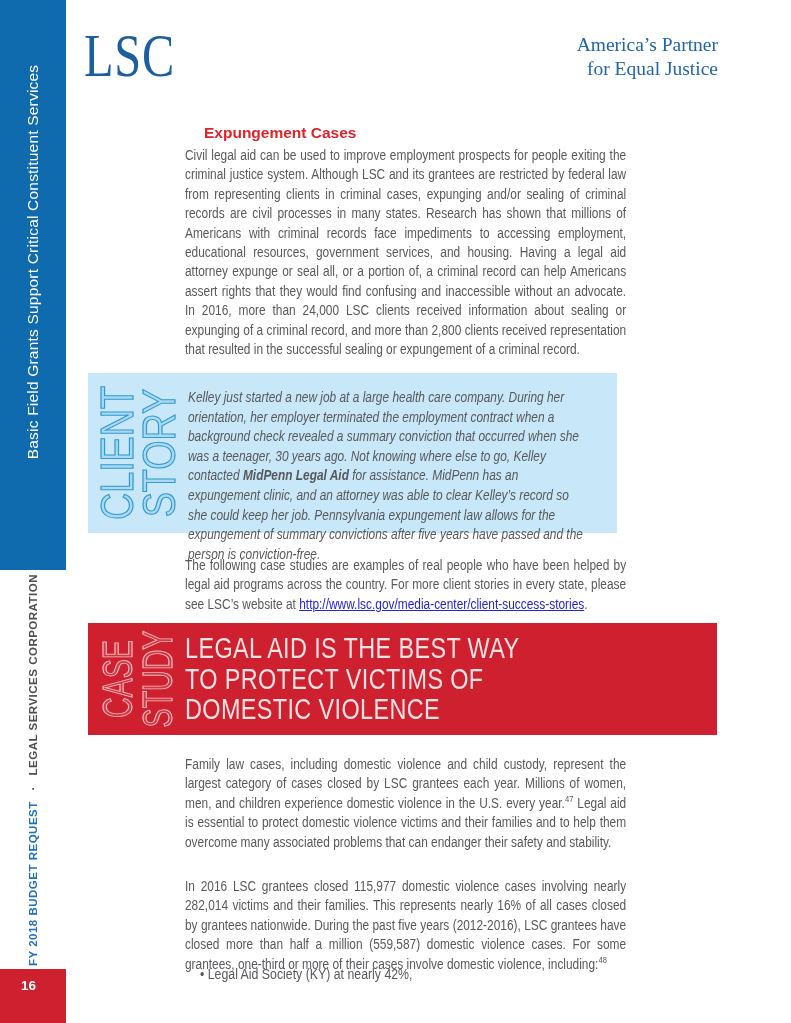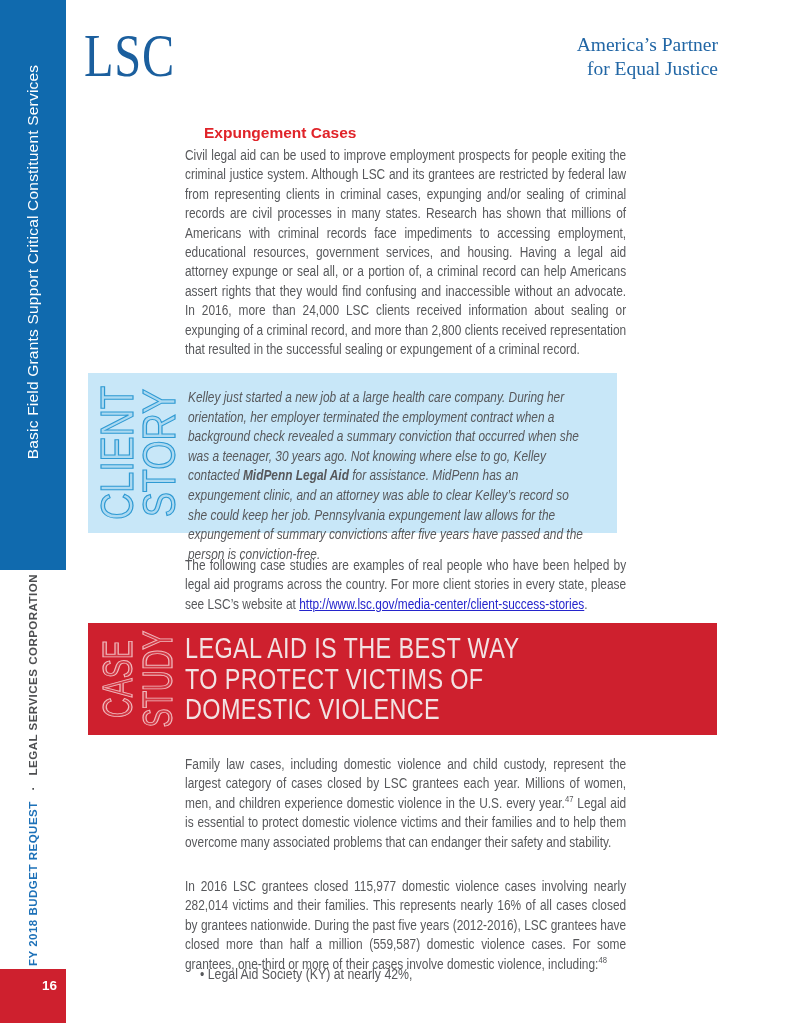--- a/index.html
+++ b/index.html
@@ -20,21 +20,21 @@
   .rail-footer-inner {
     position:absolute; left:50%; top:50%;
     transform:translate(-50%,-50%) rotate(-90deg);
     white-space:nowrap; font-size:11.5px; font-weight:bold; letter-spacing:.5px;
   }
   .rail-footer-inner .fy { color:#1d71b8; }
   .rail-footer-inner .sep { color:#4d4e50; margin:0 7px; }
   .rail-footer-inner .corp { color:#4d4e50; }
   .page-num-block {
     position:absolute; left:0; top:969px; width:66px; height:54px; background:#ce202e;
-    text-align:right; padding:7px 9px 0 0;
+    text-align:center; padding:7px 9px 0 0;
   }
   .page-num-block span { color:#ffffff; font-size:13.5px; font-weight:bold; }
 
   
   .logo {
     position:absolute; left:84px; top:20px;
     font-family:"Liberation Serif", serif; font-size:62px; color:#1b5f9e;
     letter-spacing:1px; transform:scaleX(0.78); transform-origin:left top;
   }
   .tagline {

